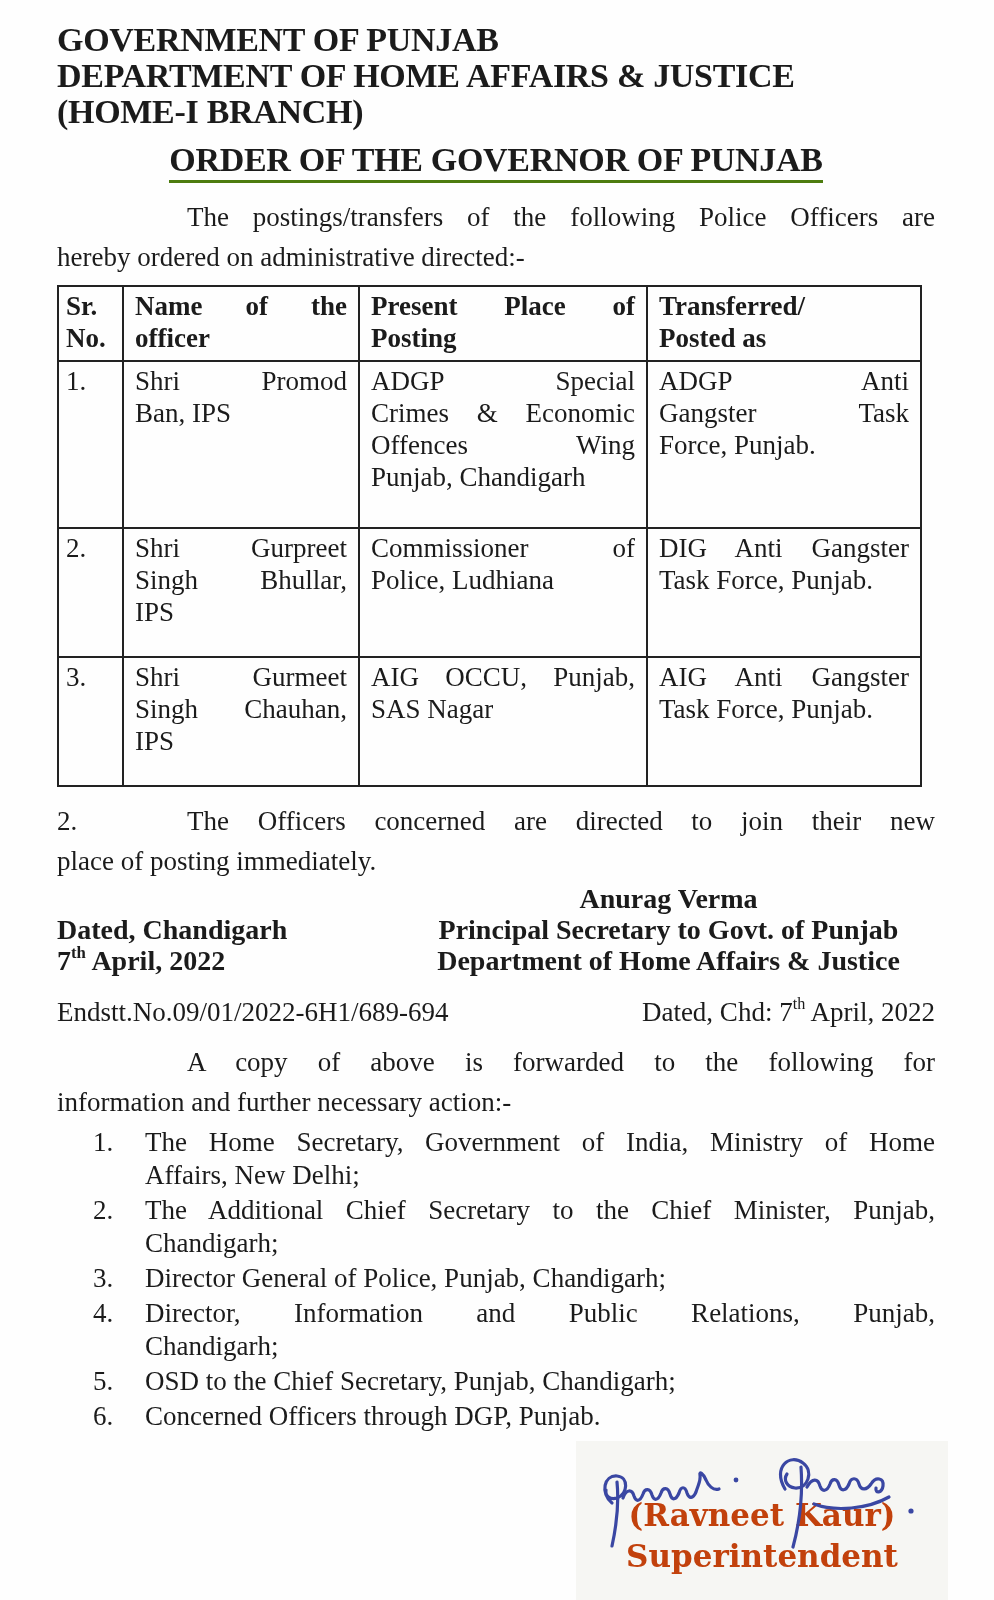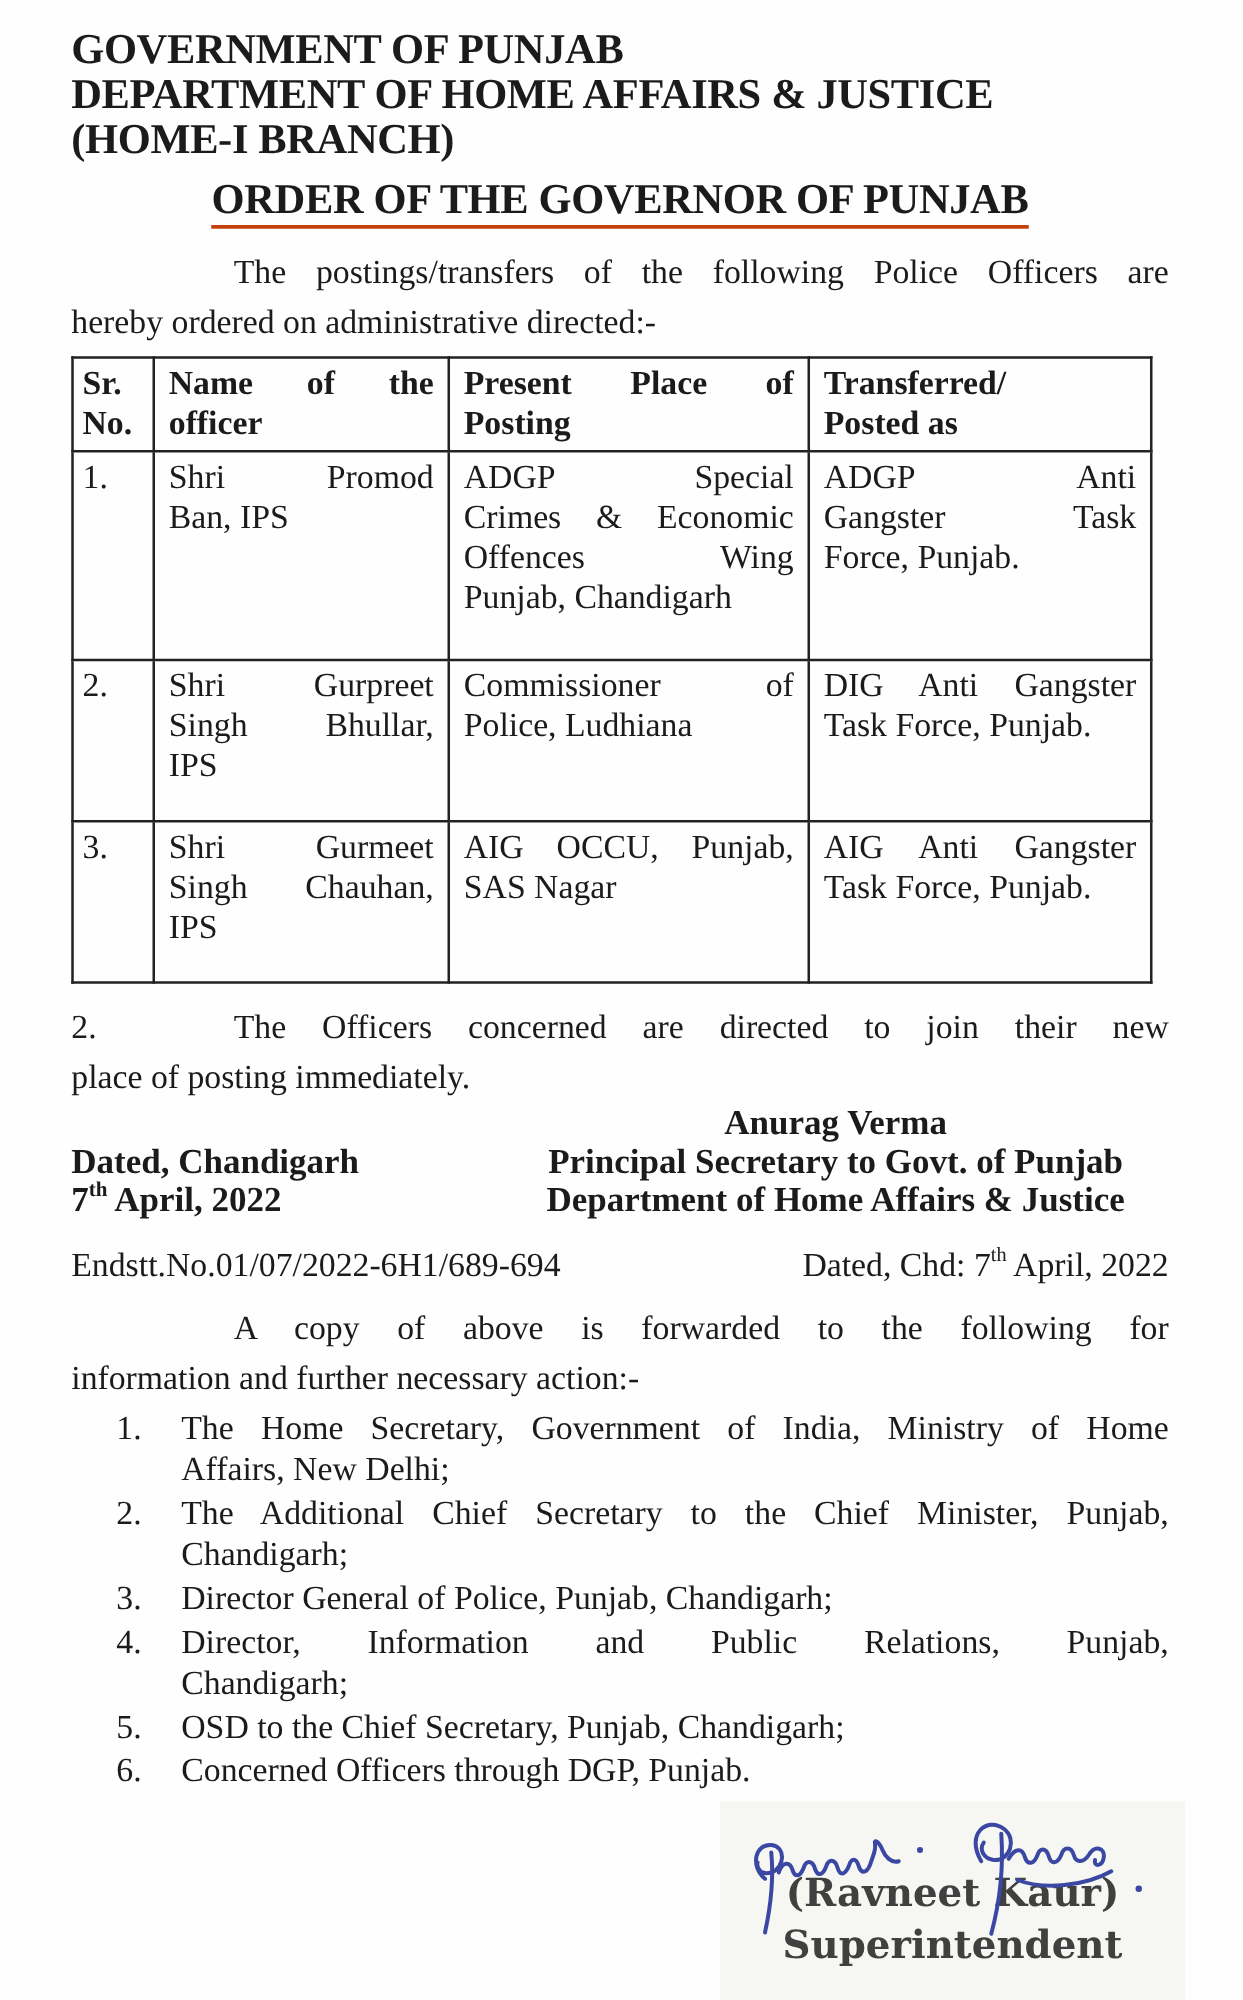--- a/index.html
+++ b/index.html
@@ -19,21 +19,21 @@
   .title-block { text-align: left; }
   .title-line {
     font-weight: bold; font-size: 34px; line-height: 36px;
     letter-spacing: -0.3px;
   }
   .order-heading-wrap { text-align: center; margin-top: 12px; }
   .order-heading {
     display: inline-block;
     font-weight: bold; font-size: 34px; line-height: 36px;
     letter-spacing: -0.3px;
-    border-bottom: 3px solid #c2410c;
+    border-bottom: 3px solid #4d7c0f;
     padding-bottom: 2px;
   }
 
   
   .jl .jline { text-align: justify; text-align-last: justify; }
   .jl .jline.jlast { text-align-last: left; }
 
   .body-par { line-height: 40px; }
   .intro { margin-top: 14px; }
   .p-indent .jline:first-child { text-indent: 130px; }
@@ -87,21 +87,21 @@
     position: relative;
     margin-left: 519px; margin-top: 8px;
     width: 372px; height: 163px;
     background: #f6f6f3;
   }
   .sig-names {
     position: absolute; left: 0; right: 0; top: 54px;
     text-align: center;
     font-family: "DejaVu Serif", serif;
     font-weight: bold; font-size: 31px; line-height: 41px;
-    color: #404040;
+    color: #c2410c;
   }
   .sig-svg { position: absolute; left: 14px; top: 6px; z-index: 2; }
 </style>
 </head>
 <body>
 
 <div class="page">
 
   <div class="title-block">
     <div class="title-line">GOVERNMENT OF PUNJAB</div>
@@ -213,21 +213,21 @@
       <div><span>7</span><sup class="sp">th</sup><span> April, 2022</span></div>
     </div>
     <div class="sign-right">
       <div>Anurag Verma</div>
       <div>Principal Secretary to Govt. of Punjab</div>
       <div>Department of Home Affairs &amp; Justice</div>
     </div>
   </div>
 
   <div class="endstt">
-    <span>Endstt.No.01/07/2022-6H1/689-694</span>
+    <span>Endstt.No.09/01/2022-6H1/689-694</span>
     <span><span>Dated, Chd: 7</span><sup class="sp">th</sup><span> April, 2022</span></span>
   </div>
 
   <div class="copy-par body-par jl p-indent">
       <div class="jline">A copy of above is forwarded to the following for</div>
       <div class="jline jlast">information and further necessary action:-</div>
     </div>
 
   <div class="dist-list">
     <div class="dist-item jl">

